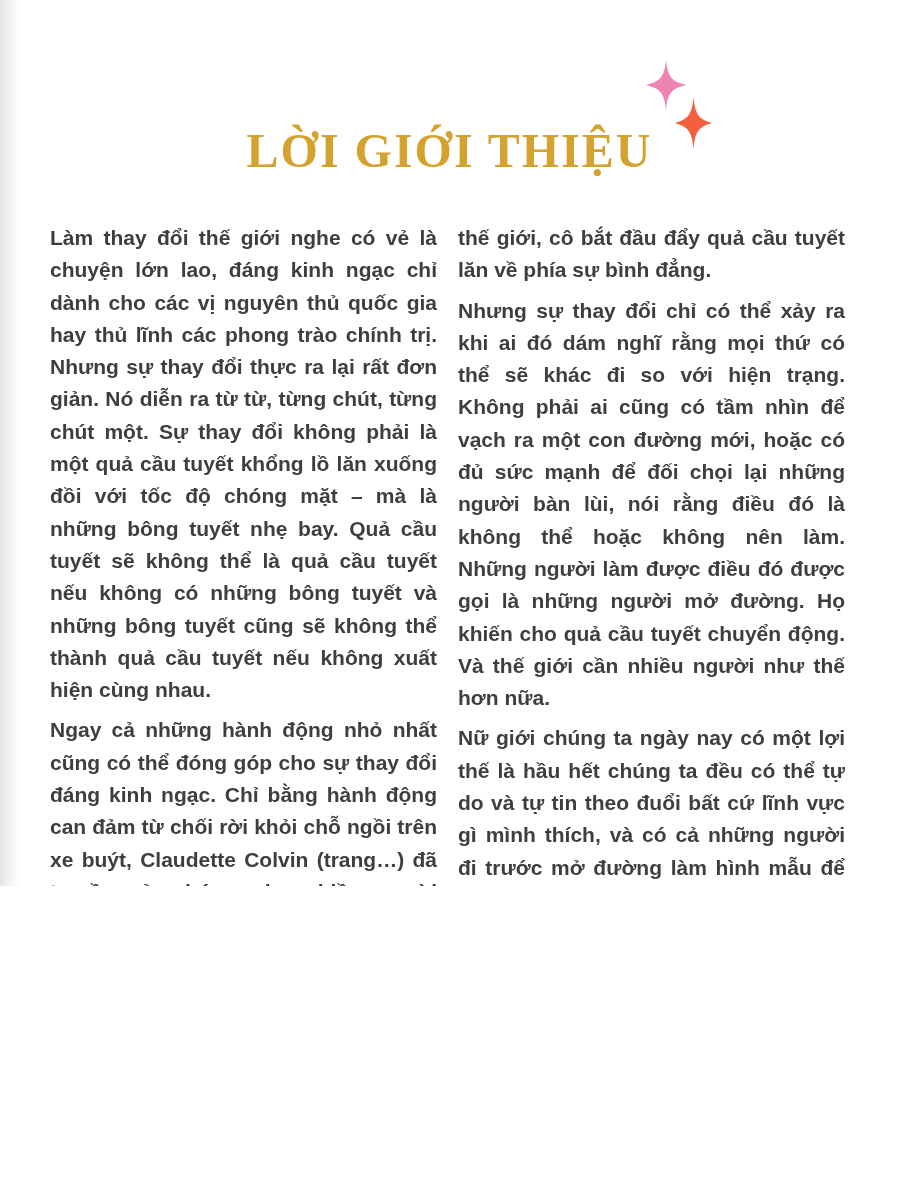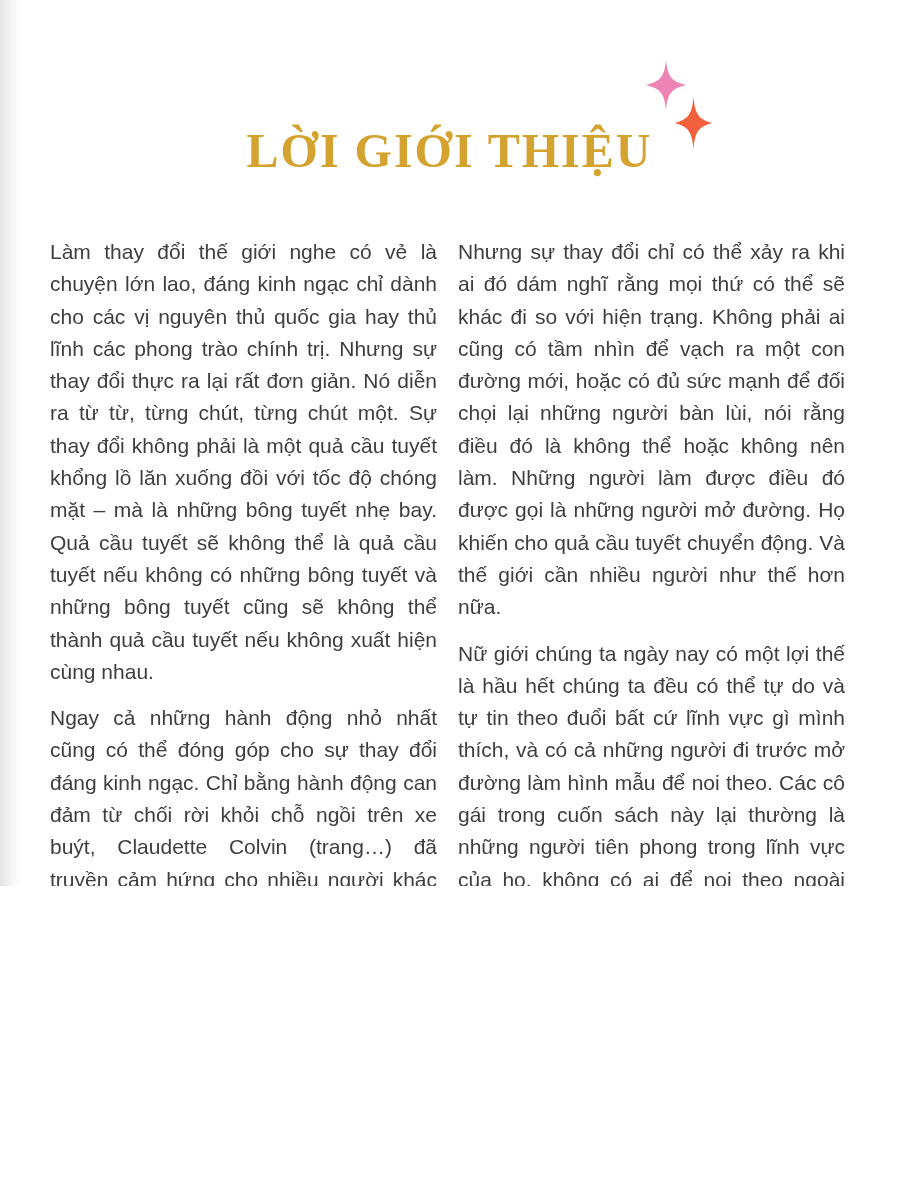--- a/index.html
+++ b/index.html
@@ -39,21 +39,21 @@
     left: 50px; top: 222px;
     width: 795px;
     display: flex;
     gap: 21px;
     color: #3e3e3e;
     font-size: 21px;
     line-height: 32.3px;
     text-align: justify;
   }
   .column { width: 387px; }
-  .column p { margin: 14px 0 8px 0; }
+  .column p { margin: 0 0 8px 0; font-weight: bold; }
   .page-footer {
     position: absolute;
     top: 1146px; right: 54px;
     font-size: 23px;
     letter-spacing: 0.5px;
     color: #8a8a8a;
     white-space: nowrap;
   }
   .page-footer .sep { margin: 0 7px; }
 </style>
@@ -73,20 +73,21 @@
   </svg>
 
   <h1 class="page-title">LỜI GIỚI THIỆU</h1>
 
   <main class="columns">
     <div class="column">
       <p>Làm thay đổi thế giới nghe có vẻ là chuyện lớn lao, đáng kinh ngạc chỉ dành cho các vị nguyên thủ quốc gia hay thủ lĩnh các phong trào chính trị. Nhưng sự thay đổi thực ra lại rất đơn giản. Nó diễn ra từ từ, từng chút, từng chút một. Sự thay đổi không phải là một quả cầu tuyết khổng lồ lăn xuống đồi với tốc độ chóng mặt – mà là những bông tuyết nhẹ bay. Quả cầu tuyết sẽ không thể là quả cầu tuyết nếu không có những bông tuyết và những bông tuyết cũng sẽ không thể thành quả cầu tuyết nếu không xuất hiện cùng nhau.</p>
       <p>Ngay cả những hành động nhỏ nhất cũng có thể đóng góp cho sự thay đổi đáng kinh ngạc. Chỉ bằng hành động can đảm từ chối rời khỏi chỗ ngồi trên xe buýt, Claudette Colvin (trang…) đã truyền cảm hứng cho nhiều người khác cùng hành động, và chẳng bao lâu sau quả cầu tuyết đã xóa bỏ hệ thống xe buýt phân biệt chủng tộc. Emma Watson (trang …) đi thử vai cho một bộ phim và đã đưa nhân vật bước ra từ trang sách lên màn ảnh. Rồi khi hiểu ra rằng cô có thể sử dụng sự nổi tiếng của mình để giúp các phụ nữ trên khắp</p>
     </div>
     <div class="column">
+      <p>thế giới, cô bắt đầu đẩy quả cầu tuyết lăn về phía sự bình đẳng.</p>
       <p>Nhưng sự thay đổi chỉ có thể xảy ra khi ai đó dám nghĩ rằng mọi thứ có thể sẽ khác đi so với hiện trạng. Không phải ai cũng có tầm nhìn để vạch ra một con đường mới, hoặc có đủ sức mạnh để đối chọi lại những người bàn lùi, nói rằng điều đó là không thể hoặc không nên làm. Những người làm được điều đó được gọi là những người mở đường. Họ khiến cho quả cầu tuyết chuyển động. Và thế giới cần nhiều người như thế hơn nữa.</p>
       <p>Nữ giới chúng ta ngày nay có một lợi thế là hầu hết chúng ta đều có thể tự do và tự tin theo đuổi bất cứ lĩnh vực gì mình thích, và có cả những người đi trước mở đường làm hình mẫu để noi theo. Các cô gái trong cuốn sách này lại thường là những người tiên phong trong lĩnh vực của họ, không có ai để noi theo ngoài chính bản thân mình. Mary Shelly (trang 49) xuất bản tiểu thuyết khoa học đầu tiên trong lịch sử, Mary Pickford (trang 73) khai sinh ra một minh tinh màn bạc, còn Nellie Bly (trang 69) đi tiên phong trong mảng phóng sự điều tra</p>
     </div>
   </main>
 
   <footer class="page-footer">
     <span>LỜI GIỚI THIỆU</span><span class="sep">•</span><span>1</span>
   </footer>
 
 </div>

